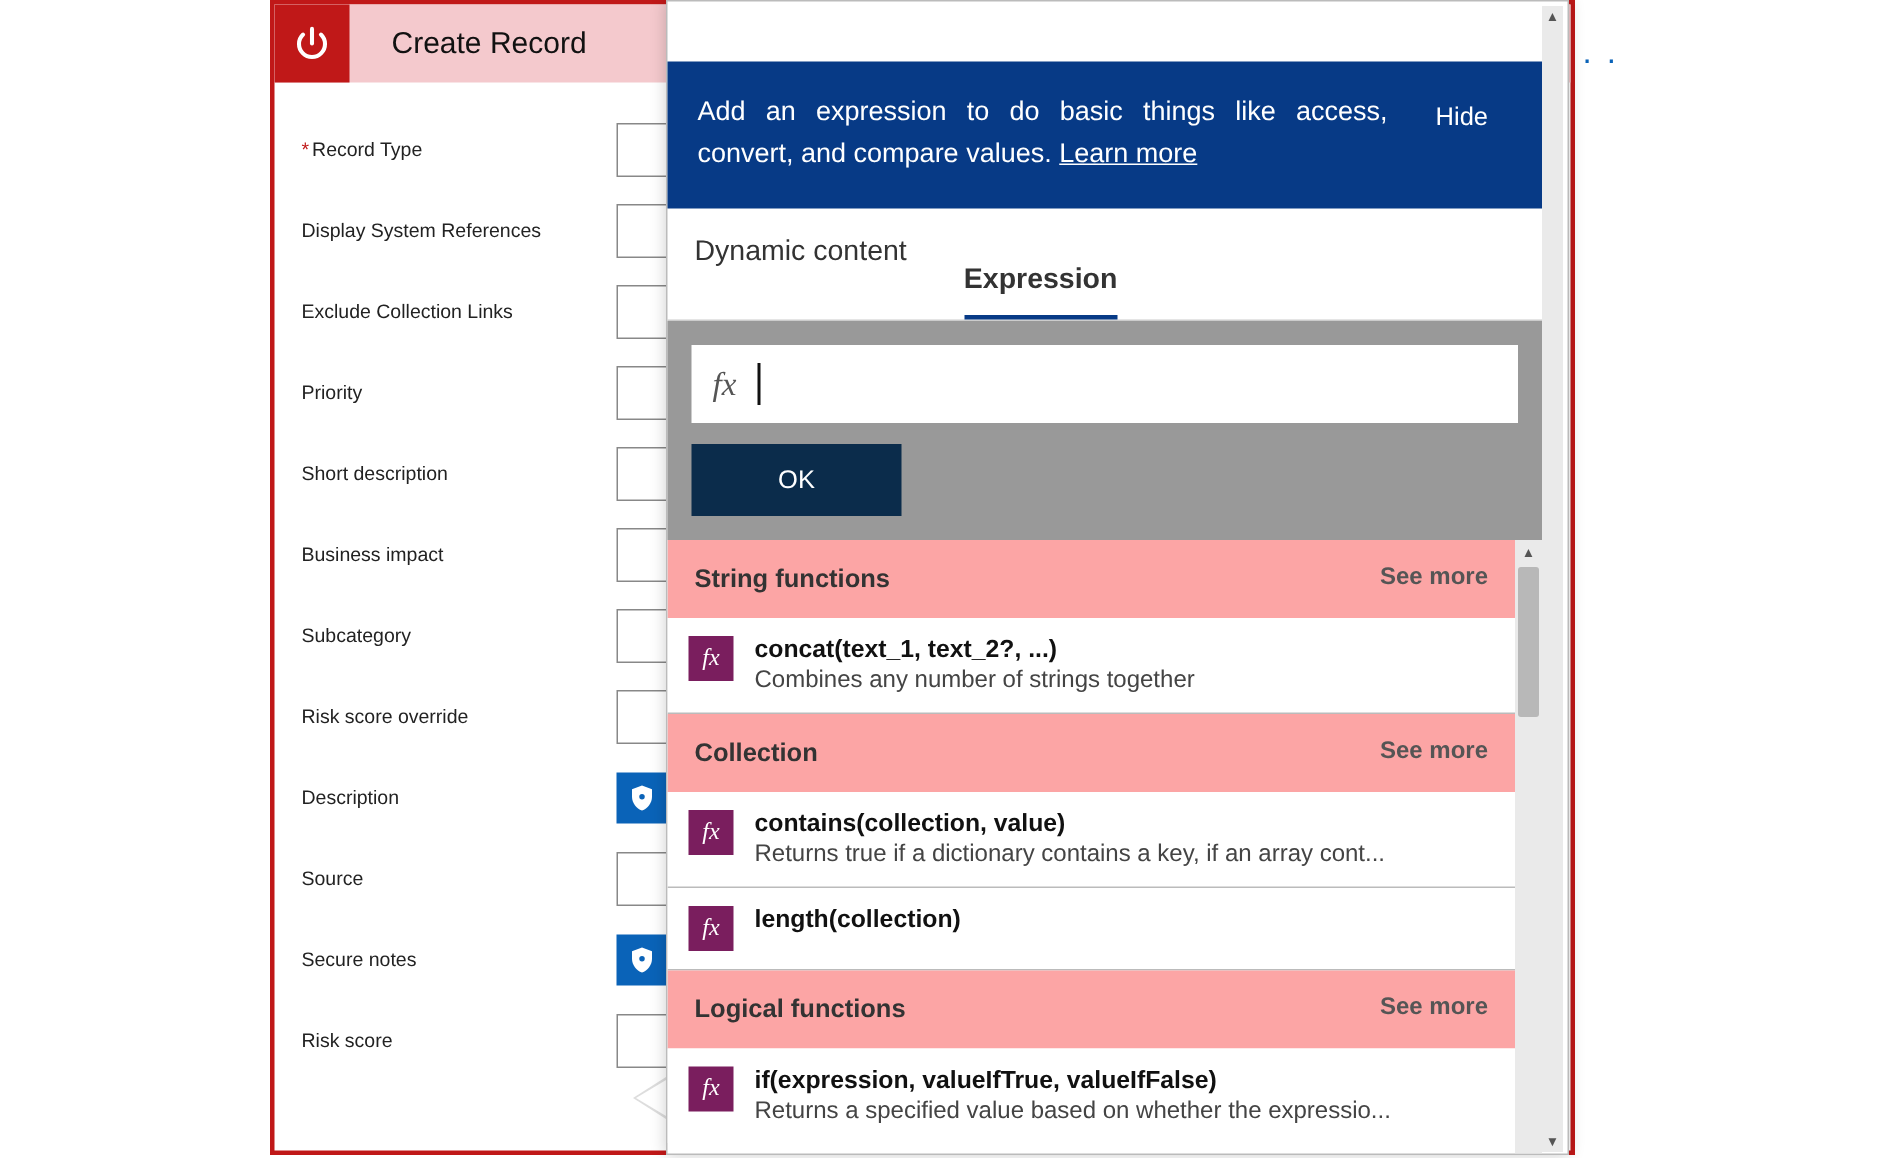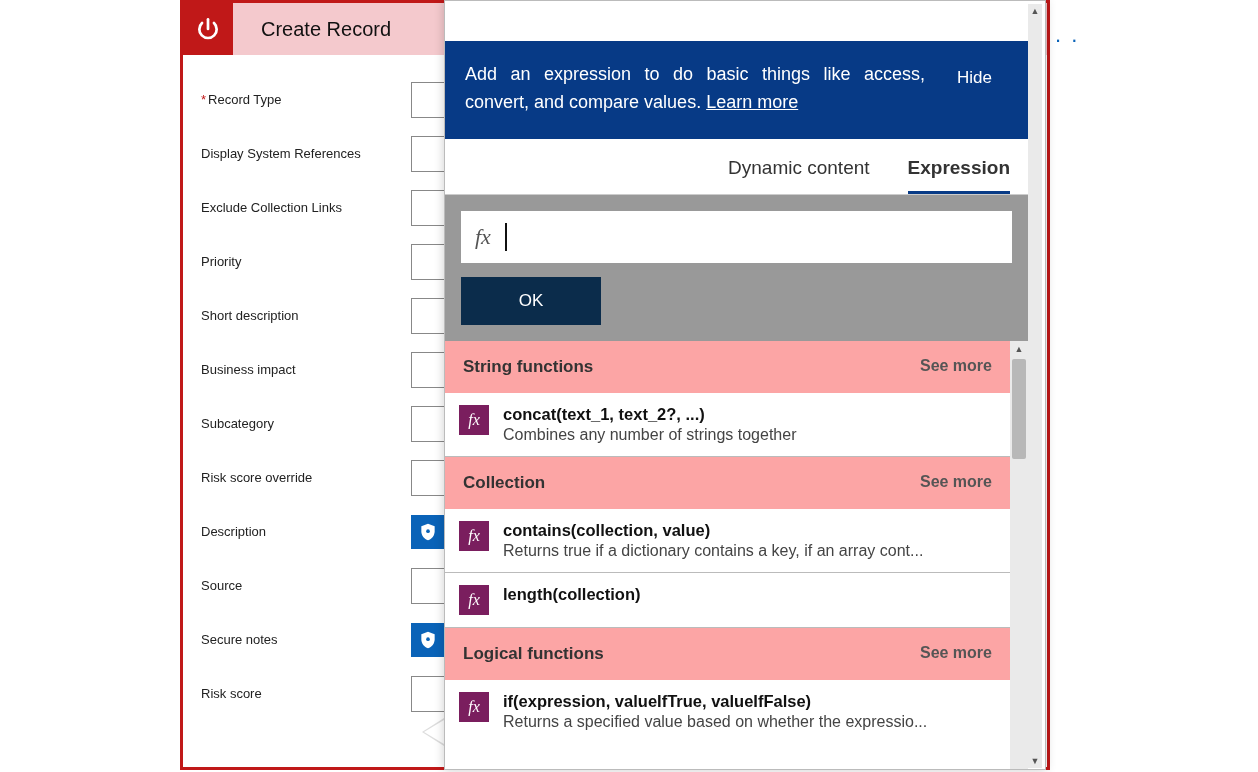--- a/index.html
+++ b/index.html
@@ -137,31 +137,31 @@
     cursor: pointer;
     margin-left: 16px;
     margin-top: 4px;
   }
   .tabs {
     display: flex;
     gap: 38px;
     padding: 18px 18px 0 18px;
     border-bottom: 1px solid #ccc;
     width: calc(100% - 17px);
-    justify-content: flex-end;
   }
   .tab {
     font-size: 19px;
     color: #333;
     padding-bottom: 12px;
     cursor: pointer;
   }
   .tab.active {
     font-weight: 600;
     border-bottom: 3px solid #073a86;
+    margin-top: 19px;
   }
   .expr-area {
     background: #999;
     padding: 16px;
     width: calc(100% - 17px);
   }
   .expr-input-wrap {
     background: #fff;
     height: 52px;
     display: flex;

